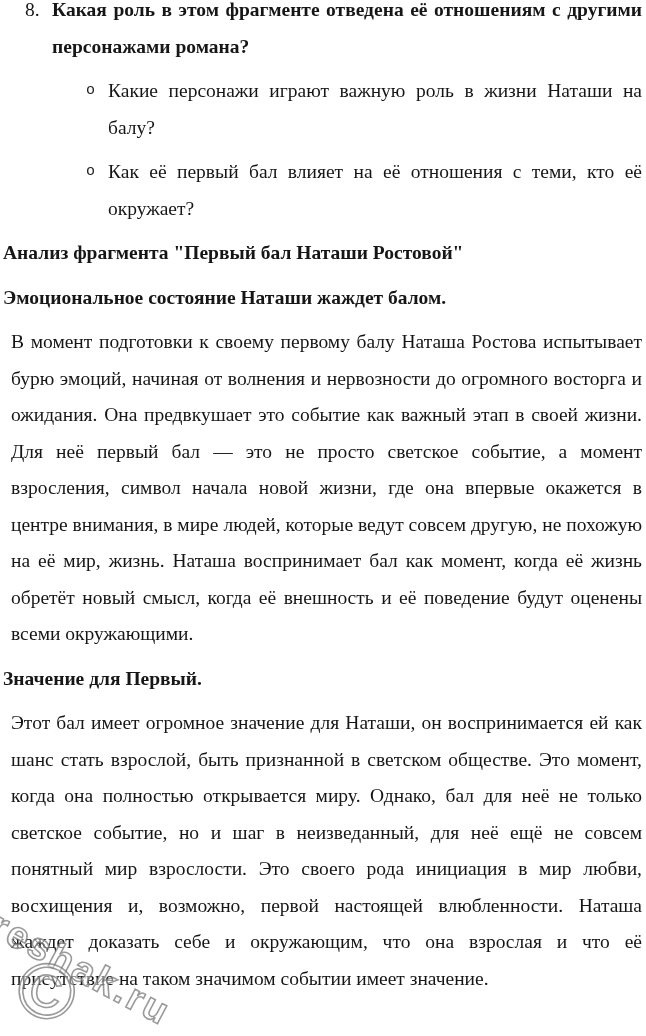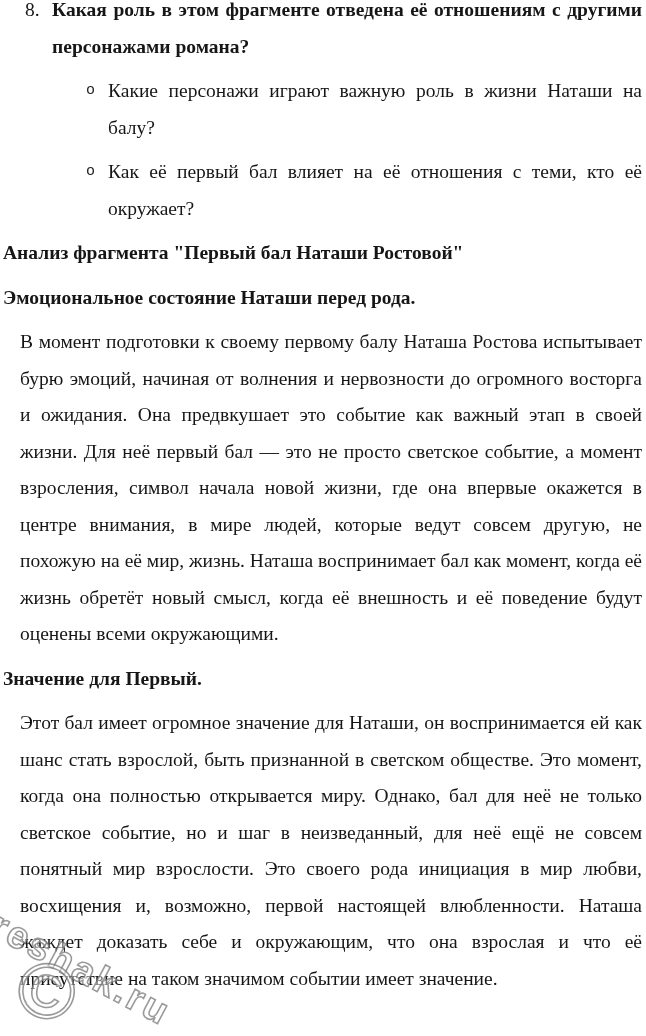--- a/index.html
+++ b/index.html
@@ -56,21 +56,21 @@
     line-height: 36.5px;
     color: #222222;
   }
   .heading {
     font-size: 19.5px;
     font-weight: bold;
     margin: 8px 0 0 0;
     text-align: justify;
   }
   p.body-par {
-    margin: 8px 0 0 17px;
+    margin: 8px 0 0 8px;
     text-align: justify;
   }
   
   .watermark {
     position: absolute;
     left: 0;
     top: 0;
     width: 646px;
     height: 1036px;
     pointer-events: none;
@@ -117,21 +117,21 @@
       </li>
       <li>
         <span class="bullet">o</span>
         <span>Как её первый бал влияет на её отношения с теми, кто её окружает?</span>
       </li>
     </ul>
   </section>
 
   <h1 class="heading">Анализ фрагмента "Первый бал Наташи Ростовой"</h1>
 
-  <h2 class="heading">Эмоциональное состояние Наташи перед рода.</h2>
+  <h2 class="heading">Эмоциональное состояние Наташи жаждет балом.</h2>
 
   <p class="body-par">В момент подготовки к своему первому балу Наташа Ростова испытывает бурю эмоций, начиная от волнения и нервозности до огромного восторга и ожидания. Она предвкушает это событие как важный этап в своей жизни. Для неё первый бал — это не просто светское событие, а момент взросления, символ начала новой жизни, где она впервые окажется в центре внимания, в мире людей, которые ведут совсем другую, не похожую на её мир, жизнь. Наташа воспринимает бал как момент, когда её жизнь обретёт новый смысл, когда её внешность и её поведение будут оценены всеми окружающими.</p>
 
   <h2 class="heading">Значение для Первый.</h2>
 
   <p class="body-par">Этот бал имеет огромное значение для Наташи, он воспринимается ей как шанс стать взрослой, быть признанной в светском обществе. Это момент, когда она полностью открывается миру. Однако, бал для неё не только светское событие, но и шаг в неизведанный, для неё ещё не совсем понятный мир взрослости. Это своего рода инициация в мир любви, восхищения и, возможно, первой настоящей влюбленности. Наташа жаждет доказать себе и окружающим, что она взрослая и что её присутствие на таком значимом событии имеет значение.</p>
 
 </div>
 
 <div class="watermark">

